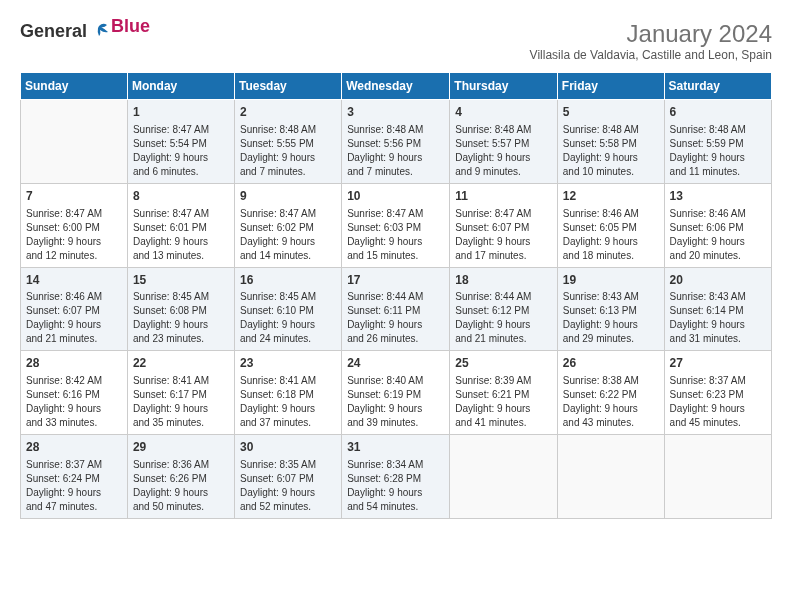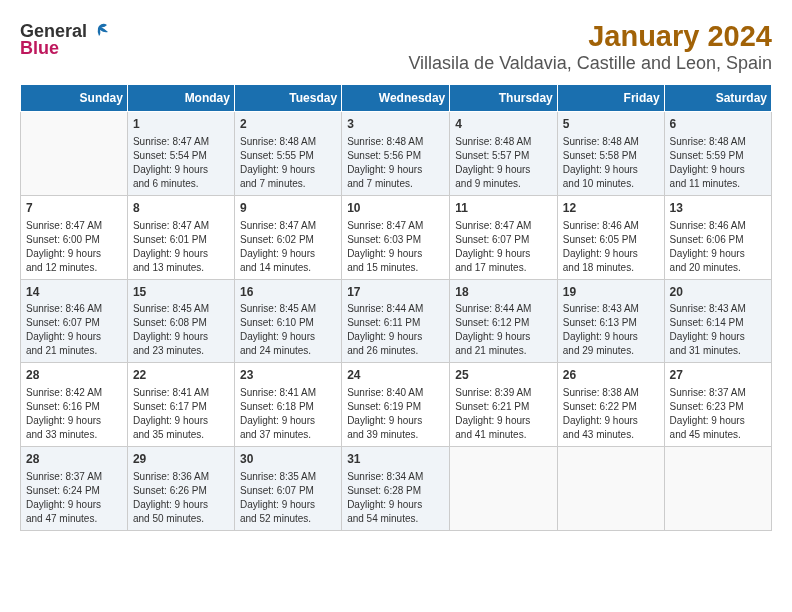--- a/index.html
+++ b/index.html
@@ -28,38 +28,38 @@
     }
     .logo-text-blue {
       font-size: 18px;
       font-weight: bold;
       color: #be185d;
     }
     .title-section {
       text-align: right;
     }
     .calendar-title {
-      font-size: 29px;
-      font-weight: bold;
-      color: #a16207;
+      font-size: 24px;
+      font-weight: normal;
+      color: #737373;
     }
     .calendar-subtitle {
-      font-size: 18px;
+      font-size: 12px;
       color: #555;
     }
     table {
       width: 100%;
       border-collapse: collapse;
       font-size: 11px;
     }
     thead tr th {
       background-color: #1a6faf;
       color: #fff;
       padding: 6px 4px;
-      text-align: right;
+      text-align: left;
       font-size: 12px;
       font-weight: bold;
       border: 1px solid #fff;
     }
     tbody tr td {
       border: 1px solid #ccc;
       vertical-align: top;
       padding: 4px 5px;
       height: 80px;
       width: 110px;
@@ -84,21 +84,21 @@
     }
     .empty-cell {
       background-color: #f9f9f9 !important;
     }
   </style>
 </head>
 <body>
 
 <div class="header-section">
   <div class="logo">
-    <div style="display:flex;flex-direction:column;align-items:flex-start;">
+    <div style="display:flex;flex-direction:row;align-items:flex-start;">
       <div style="display:flex;align-items:center;">
         <span class="logo-text-general">General</span>
         <svg width="22" height="22" viewBox="0 0 22 22" style="margin-left:2px;">
           <path d="M10 6 Q14 2 18 5 Q15 8 12 7 Q16 9 19 12 Q15 13 11 10 Q12 14 10 16 Q8 12 9 8 Z" fill="#1a6faf"></path>
         </svg>
       </div>
       <span class="logo-text-blue" style="margin-top:-4px;">Blue</span>
     </div>
   </div>
   <div class="title-section">

